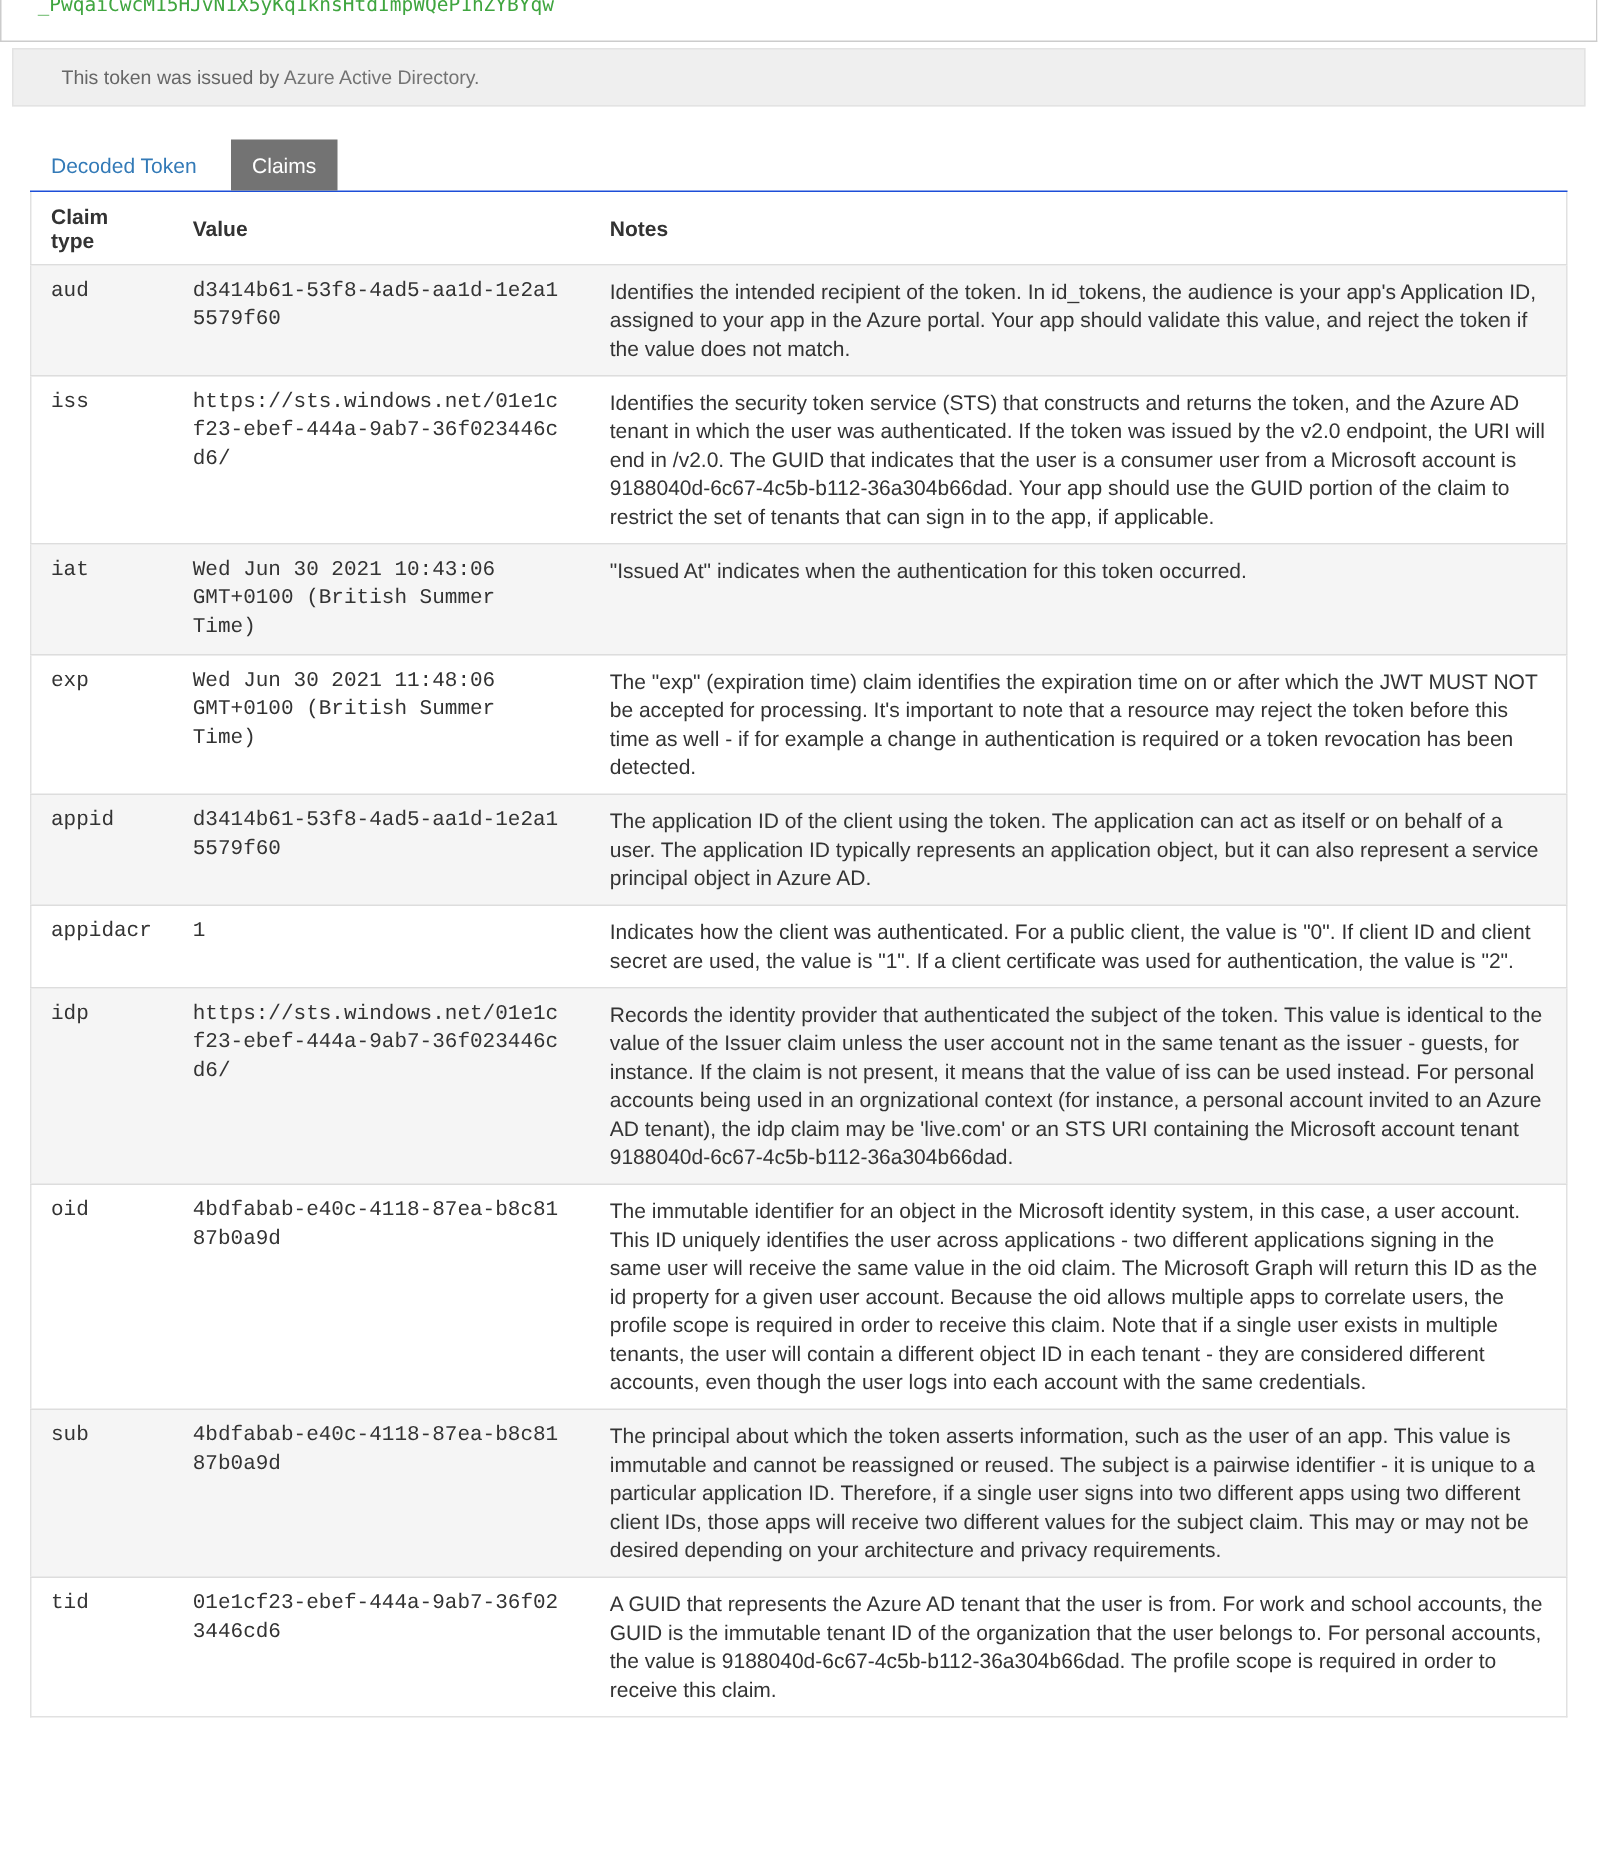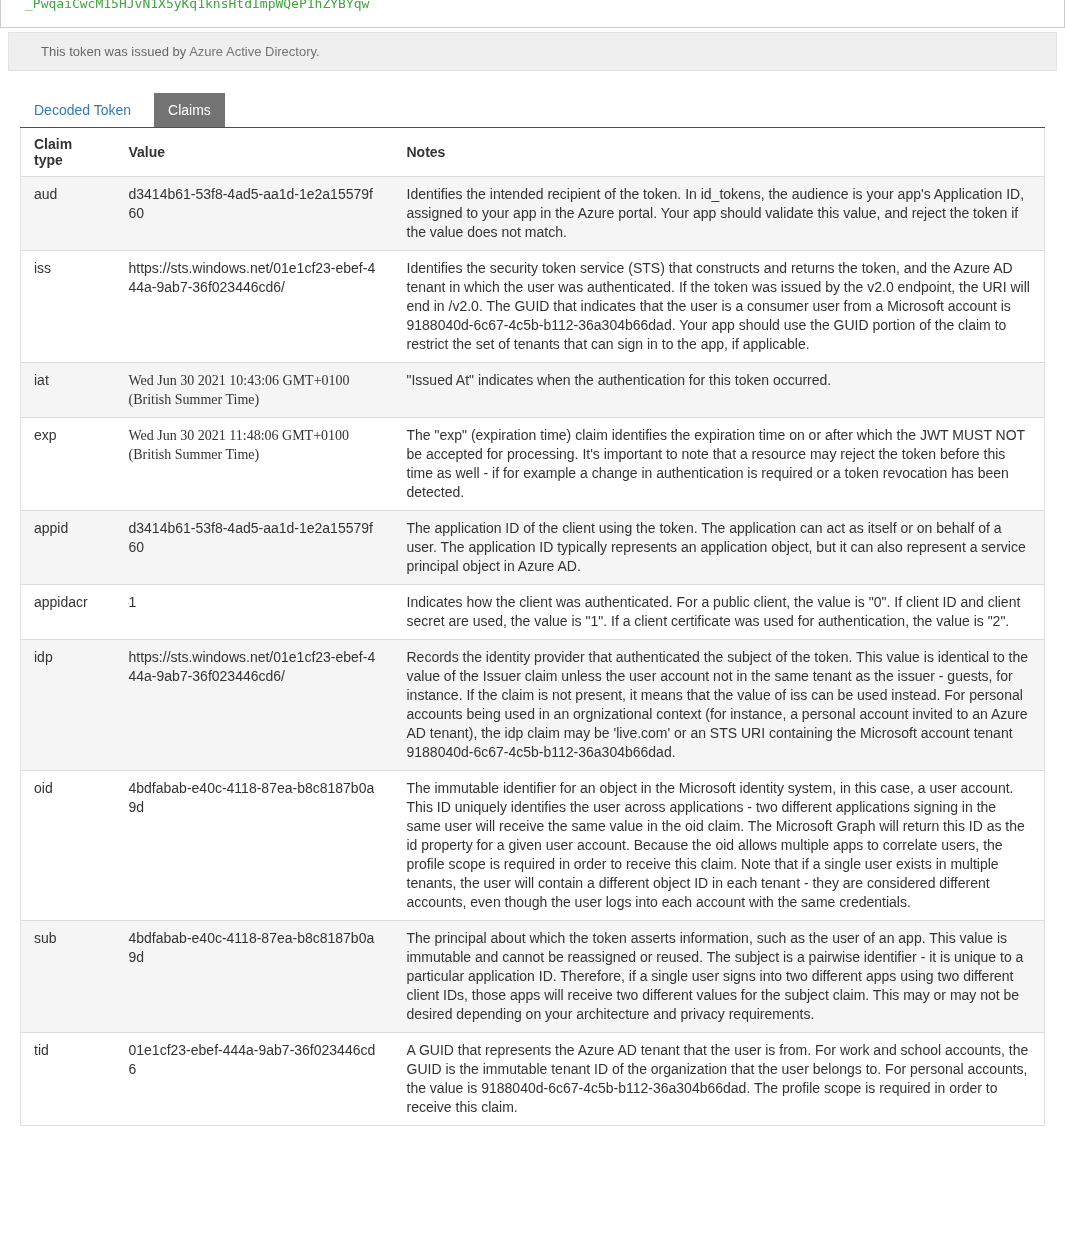--- a/index.html
+++ b/index.html
@@ -79,26 +79,26 @@
     padding: 8px 13px;
     border-top: 1px solid #ddd;
     font-size: 14px;
     line-height: 19px;
     color: #333;
   }
   .claims-table tbody tr:nth-child(odd) { background: #f5f5f5; }
   .col-claim { width: 95px; margin-left: 47px; }
   .col-value { width: 278px; }
   .mono {
-    font-family: Liberation Sans, sans-serif;
+    font-family: Liberation Mono, monospace;
     font-size: 13px;
     word-break: break-all;
   }
   td.col-value.date {
-    font-family: Liberation Serif, serif;
+    font-family: Liberation Mono, monospace;
     font-size: 14px;
     word-break: normal;
   }
   .col-notes { color: #333; }
 </style>
 </head>
 <body>
 
 <div class="page">
 

